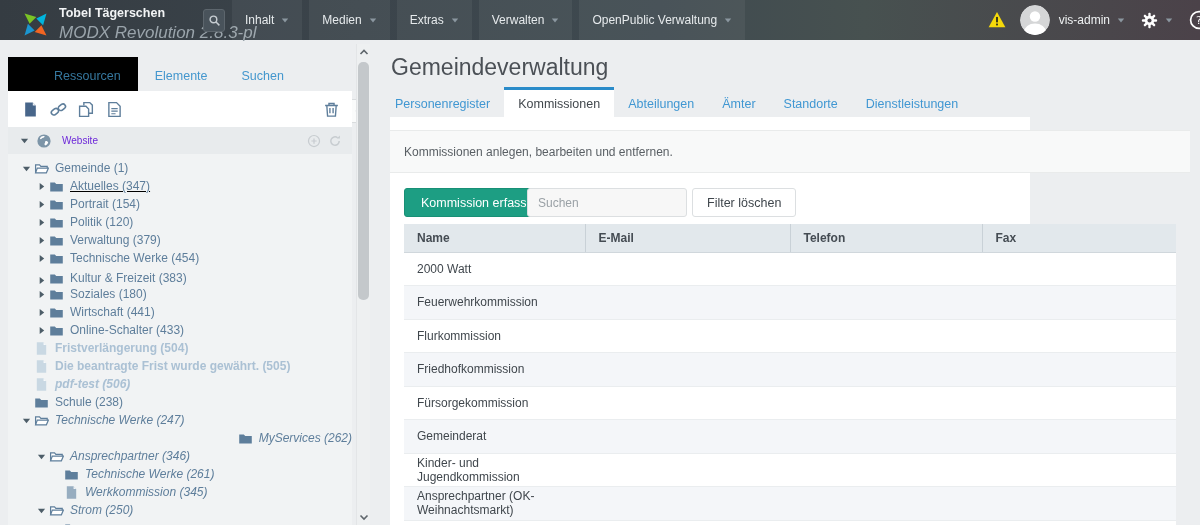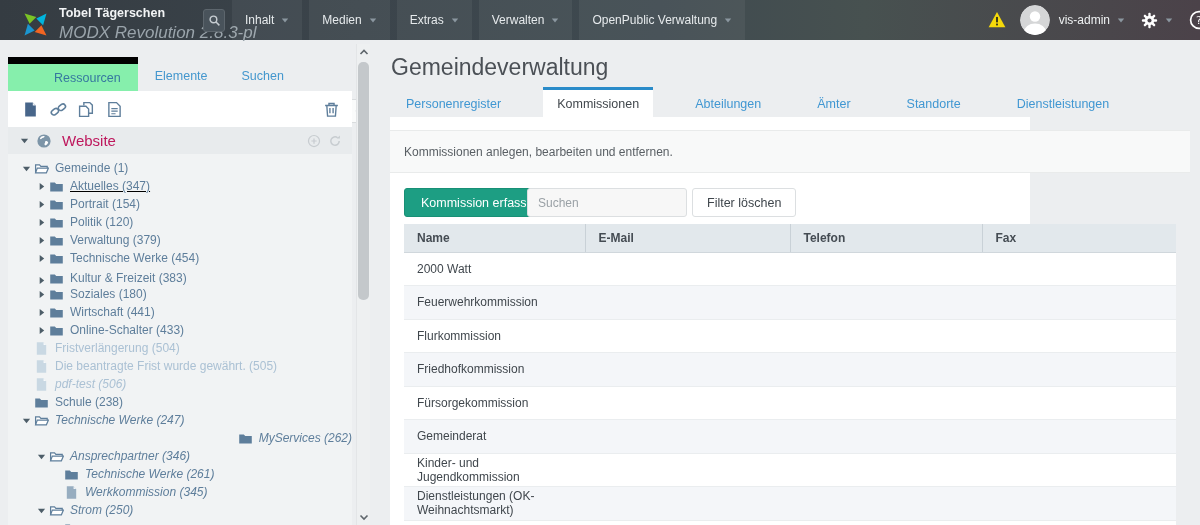--- a/index.html
+++ b/index.html
@@ -30,57 +30,57 @@
   .user-name { color:#eef1f2; font-size:12px; margin-right:7px; cursor:pointer; }
   .tr-caret { color:#8b97a0; display:flex; margin-right:16px; }
   .tr-caret svg { width:8px; height:8px; }
   .gear { width:17px; height:17px; display:flex; color:#fff; cursor:pointer; margin-right:7px; }
   .help { width:20px; height:20px; display:flex; margin-right:-9px; cursor:pointer; }
 
   
   .sb-tabs { position:absolute; left:8px; top:57px; display:flex; }
   .sb-tab { height:34px; padding:0 17px; display:flex; align-items:center; font-size:12.5px;
     color:#4497ce; cursor:pointer; border-top:3px solid transparent; }
-  .sb-tab.active { background:#86efac; border-top:7px solid #000000; color:#36789f;padding-left:46px; }
+  .sb-tab.active { background:#000000; border-top:3px solid #000000; color:#36789f;padding-left:46px; }
   .sb-toolbar { position:absolute; left:8px; top:91px; width:344px; height:36px; background:#fff;
     display:flex; align-items:center; padding:0 10px 0 14px; }
   .sb-tool { width:17px; height:17px; margin-right:11px; color:#5e7e9b; cursor:pointer; display:flex; }
   .sb-tool.first { color:#48668a; }
   .sb-tool.trash { margin-left:auto; margin-right:2px; color:#5e7e9b; }
   .collapse-handle { position:absolute; left:352px; top:99px; width:12px; height:24px; background:#fafbfb;
     border:1px solid #d9dcde; border-left:none; border-radius:0 3px 3px 0; display:flex; align-items:center;
     justify-content:center; color:#8a9299; cursor:pointer; }
   .collapse-handle svg { width:6px; height:8px; }
   .website-row { position:absolute; left:8px; top:127px; width:344px; height:27px; background:#e8ebed;
     display:flex; align-items:center; padding:0 10px 0 12px; cursor:pointer; }
   .website-row .caret { width:9px; height:9px; color:#4d5d68; display:flex; margin-right:7px; }
   .globe { width:16px; height:16px; color:#7d95a8; display:flex; margin-right:10px; }
-  .website-label { font-size:15px; color:#be185d; }
+  .website-label { font-size:10px; color:#6d28d9; }
   .ws-actions { margin-left:auto; display:flex; gap:7px; color:#c7ccd0; }
   .ws-actions span { width:14px; height:14px; display:flex; cursor:pointer; }
   .tree { position:absolute; left:8px; top:154px; width:344px; height:371px; background:#f1f3f4; overflow:hidden; padding-top:5px; }
   .tree-row { height:18px; display:flex; align-items:center; cursor:pointer; }
   .t-caret { width:12px; height:9px; display:flex; align-items:center; color:#4d5d68; flex:none; }
   .t-caret svg { width:9px; height:9px; }
   .t-icon { width:15px; height:14px; display:flex; align-items:center; margin-right:6px; flex:none; color:#5e7e9b; }
   .t-icon.doc { color:#97adc0; }
   .t-label { font-size:12px; color:#5e7e9b; white-space:nowrap; }
-  .tree-row.dim .t-label { color:#abc1d4; }
+  .tree-row.dim .t-label { color:#abc1d4;font-weight:bold; }
   .tree-row.dim .t-icon { color:#c9d8e3; }
   .tree-row.it .t-label { font-style:italic; }
 
   
   .sb-scroll { position:absolute; left:356px; top:44px; width:14px; height:481px; background:#eef0f1; border-left:1px solid #e3e5e7; }
   .sb-thumb { position:absolute; left:1px; top:18px; width:11px; height:238px; background:#c4c8cb; border-radius:5px; cursor:pointer; }
   .scroll-arrow { position:absolute; left:2px; width:10px; height:10px; color:#5f666c; display:flex; cursor:pointer; }
   .scroll-arrow.up { top:3px; } .scroll-arrow.down { bottom:3px; }
 
   
   .page-title { position:absolute; left:391px; top:54px; font-size:23px; color:#4b5056; }
-  .main-tabs { position:absolute; left:392px; top:87px; display:flex;gap:28px; }
+  .main-tabs { position:absolute; left:381px; top:87px; display:flex; }
   .m-tab { height:30px; padding:0 14px; display:flex; align-items:center; font-size:12.5px; color:#4097d2;
     cursor:pointer; border-top:3px solid transparent; }
   .m-tab.active { background:#fff; border-top:3px solid #2a8bc9; color:#42484d; }
   .panel { position:absolute; left:390px; top:117px; width:640px; height:408px; background:#fff; }
   .desc { position:absolute; left:0; top:13px; width:800px; height:43px; background:#f8f9f9;
     border-top:1px solid #e9ebeb; border-bottom:1px solid #e9ebeb; display:flex; align-items:center;
     padding-left:14px; font-size:12px; color:#595f64; }
   .btn-create { position:absolute; left:14px; top:71px; height:29px; padding:0 16px; background:#1d9e83;
     border:1px solid #18907 6; border:1px solid #189076; border-radius:3px; color:#fff; font-size:12.5px;
     font-family:"Liberation Sans",sans-serif; cursor:pointer; }
@@ -616,21 +616,21 @@
             <td></td>
             <td></td>
           </tr>
           <tr class="">
             <td>Kinder- und Jugendkommission</td>
             <td></td>
             <td></td>
             <td></td>
           </tr>
           <tr class="stripe">
-            <td>Dienstleistungen (OK-Weihnachtsmarkt)</td>
+            <td>Ansprechpartner (OK-Weihnachtsmarkt)</td>
             <td></td>
             <td></td>
             <td></td>
           </tr>
           <tr>
             <td></td>
             <td></td>
             <td></td>
             <td></td>
           </tr>

